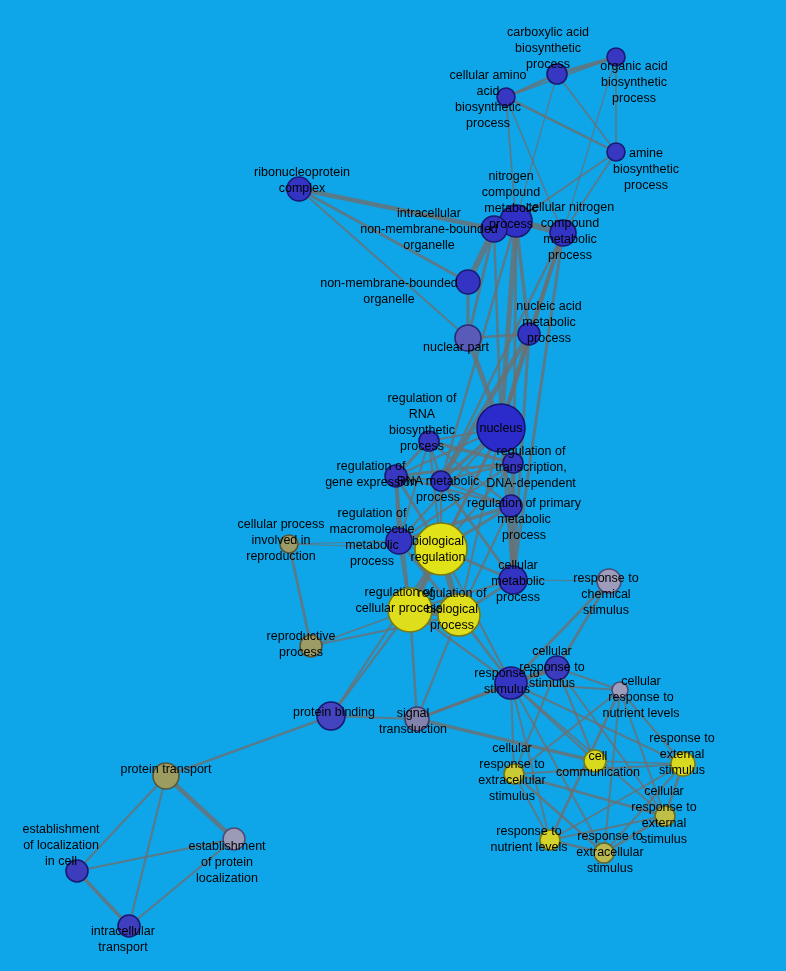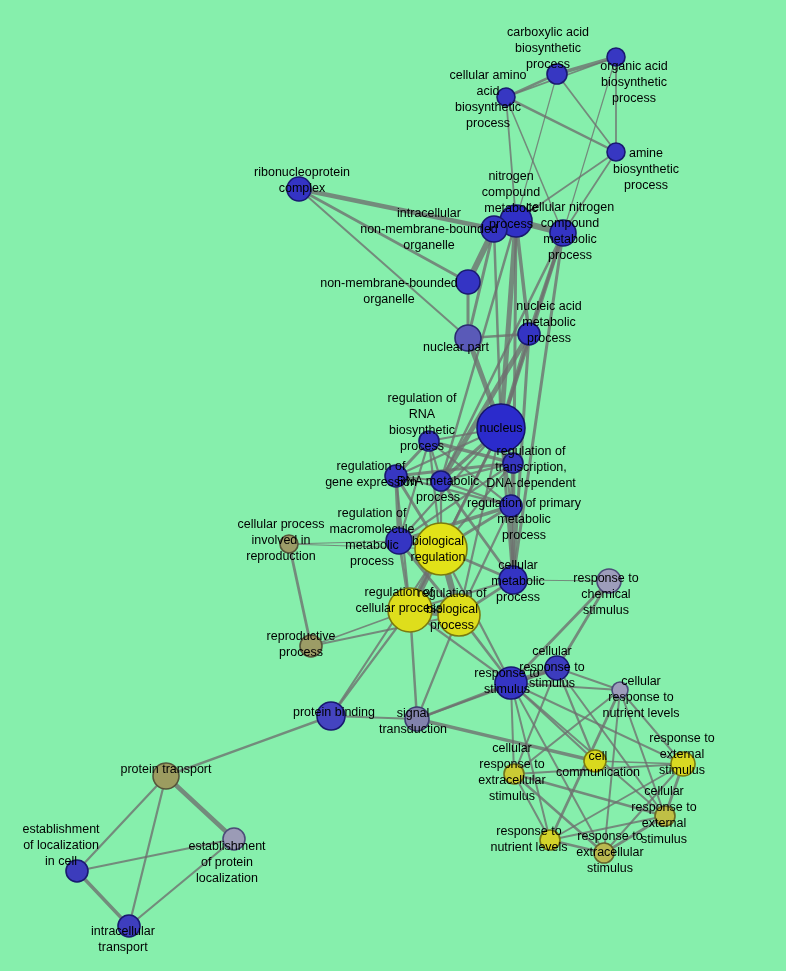--- a/index.html
+++ b/index.html
@@ -4,21 +4,21 @@
 <style>
   html, body {
     margin: 0;
     padding: 0;
     background: #ffffff;
   }
   .stage {
     position: relative;
     width: 786px;
     height: 971px;
-    background: #86efac;
+    background: #0ea5e9;
     overflow: hidden;
   }
   svg { display: block; }
   text.node-label {
     font-family: "Liberation Sans", sans-serif;
     fill: #000000;
   }
 </style>
 </head>
 <body>

